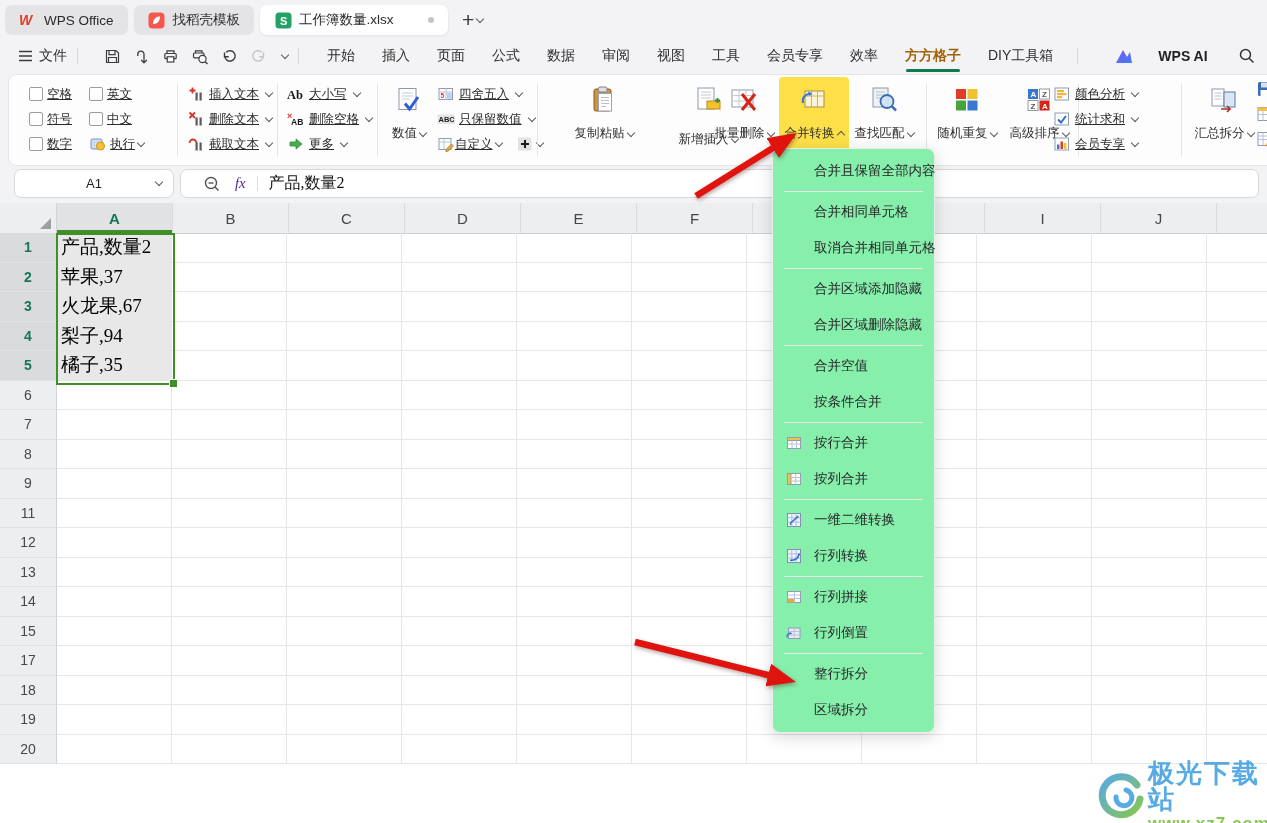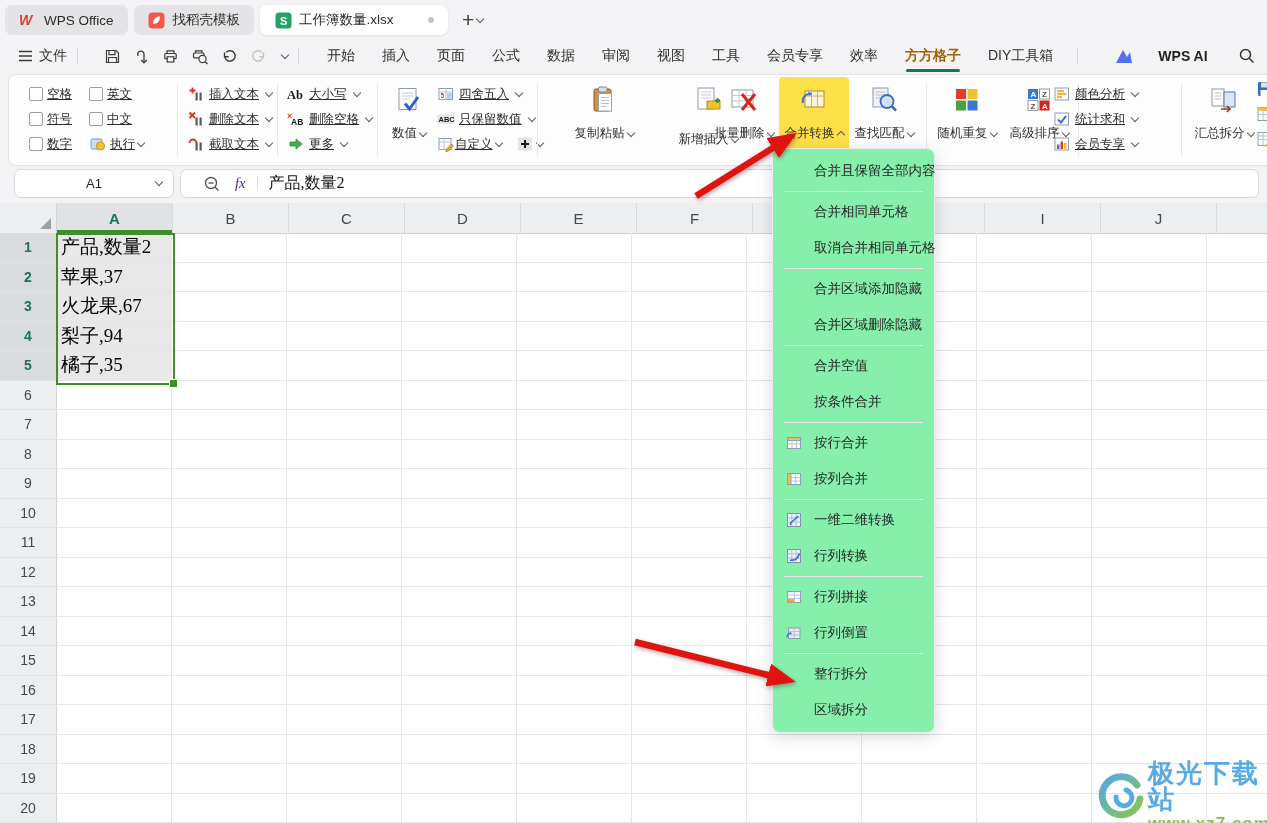--- a/index.html
+++ b/index.html
@@ -723,34 +723,20 @@
           <div class="cell"></div>
           <div class="cell"></div>
           <div class="cell"></div>
           <div class="cell"></div>
           <div class="cell"></div>
           <div class="cell"></div>
           <div class="cell"></div>
           <div class="cell"></div>
         </div>
         <div class="grow">
-          <div class="rh">10</div>
-          <div class="cell"></div>
-          <div class="cell"></div>
-          <div class="cell"></div>
-          <div class="cell"></div>
-          <div class="cell"></div>
-          <div class="cell"></div>
-          <div class="cell"></div>
-          <div class="cell"></div>
-          <div class="cell"></div>
-          <div class="cell"></div>
-          <div class="cell"></div>
-        </div>
-        <div class="grow">
           <div class="rh">11</div>
           <div class="cell"></div>
           <div class="cell"></div>
           <div class="cell"></div>
           <div class="cell"></div>
           <div class="cell"></div>
           <div class="cell"></div>
           <div class="cell"></div>
           <div class="cell"></div>
           <div class="cell"></div>
@@ -794,34 +780,20 @@
           <div class="cell"></div>
           <div class="cell"></div>
           <div class="cell"></div>
           <div class="cell"></div>
           <div class="cell"></div>
           <div class="cell"></div>
           <div class="cell"></div>
         </div>
         <div class="grow">
           <div class="rh">15</div>
-          <div class="cell"></div>
-          <div class="cell"></div>
-          <div class="cell"></div>
-          <div class="cell"></div>
-          <div class="cell"></div>
-          <div class="cell"></div>
-          <div class="cell"></div>
-          <div class="cell"></div>
-          <div class="cell"></div>
-          <div class="cell"></div>
-          <div class="cell"></div>
-        </div>
-        <div class="grow">
-          <div class="rh">16</div>
           <div class="cell"></div>
           <div class="cell"></div>
           <div class="cell"></div>
           <div class="cell"></div>
           <div class="cell"></div>
           <div class="cell"></div>
           <div class="cell"></div>
           <div class="cell"></div>
           <div class="cell"></div>
           <div class="cell"></div>

